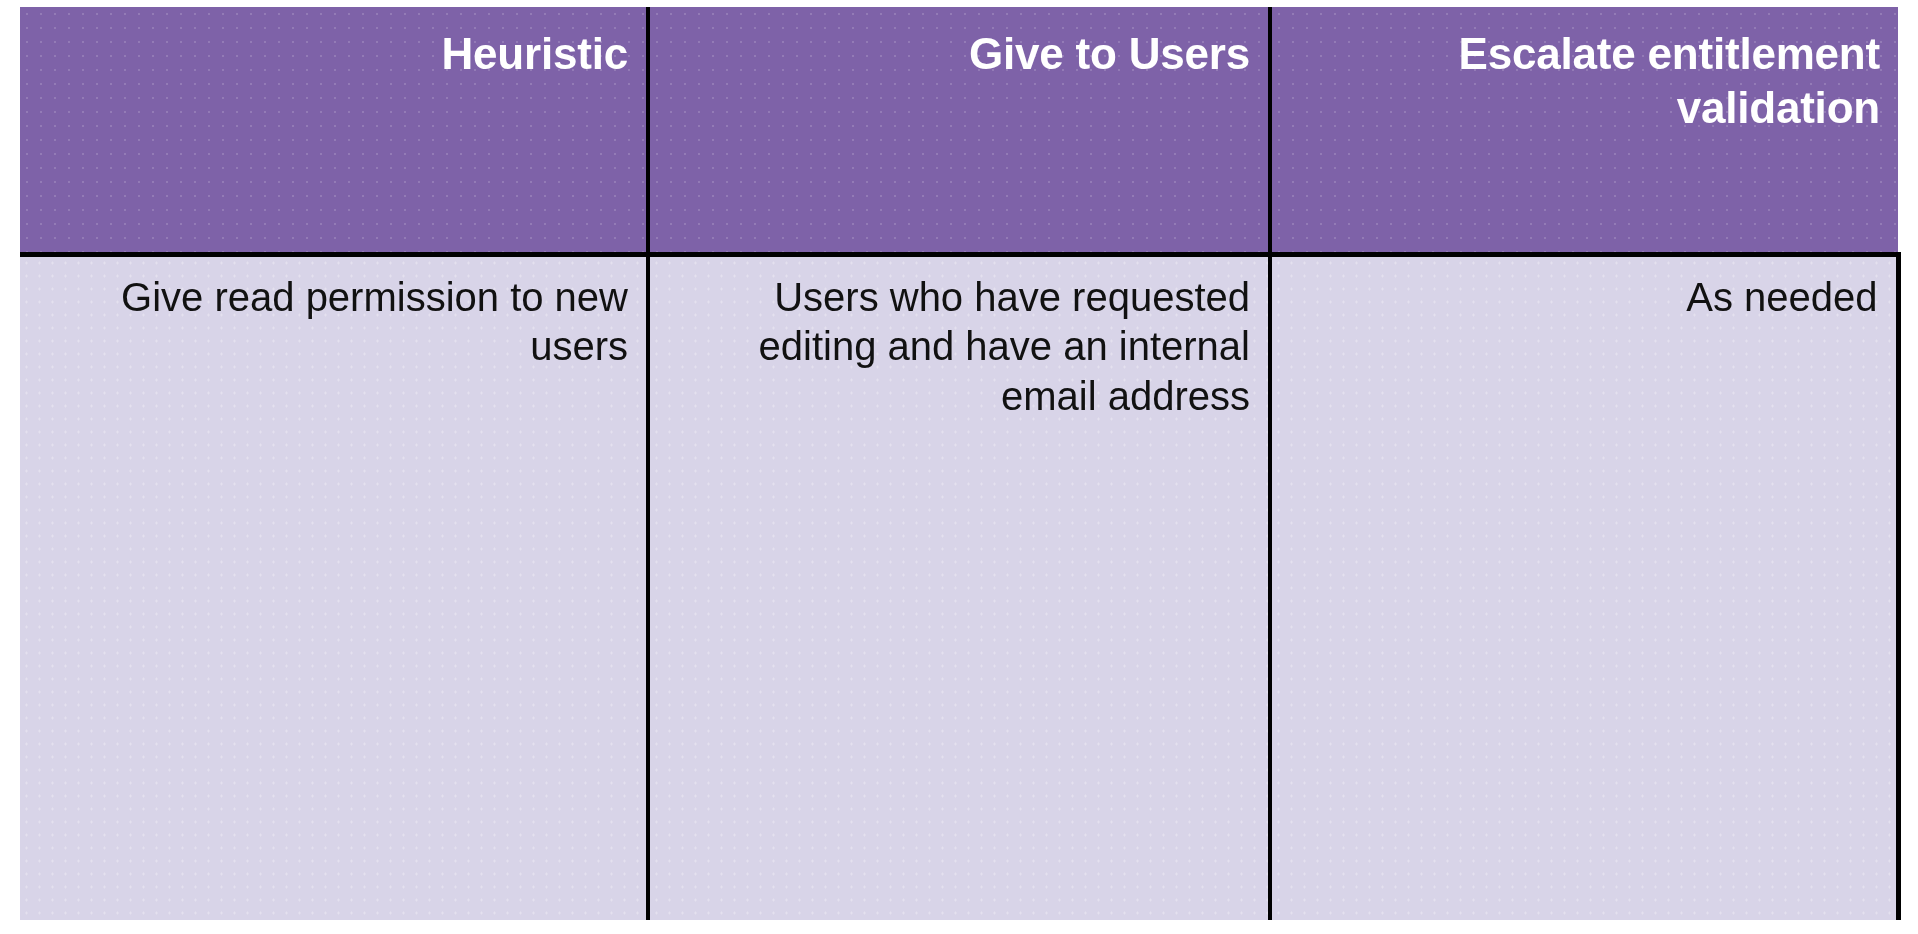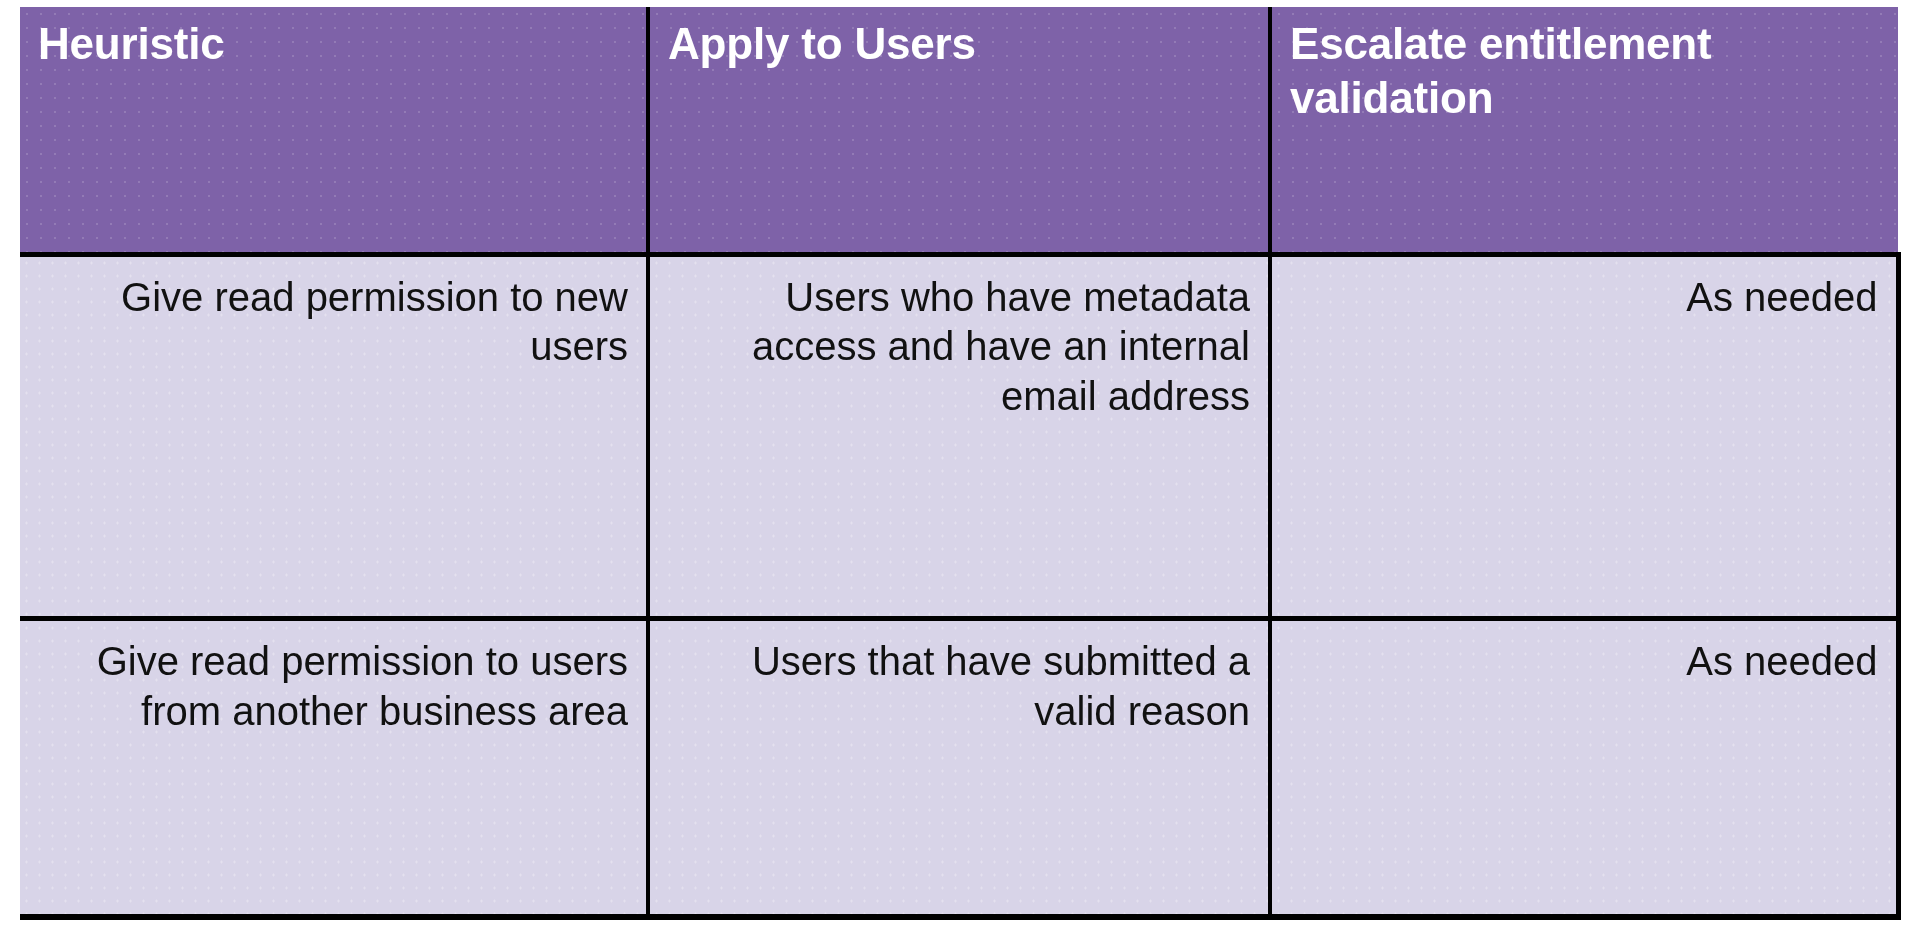--- a/index.html
+++ b/index.html
@@ -43,23 +43,23 @@
     background-color: #7e62a8;
     background-image:
       radial-gradient(rgba(255,255,255,0.16) 1.1px, transparent 1.2px);
     background-size: 14px 14px;
     color: #ffffff;
     font-family: "Liberation Sans", sans-serif;
     font-weight: bold;
     font-size: 44px;
     line-height: 1.22;
     letter-spacing: -0.2px;
-    text-align: left;
+    text-align: right;
     vertical-align: top;
-    padding: 10px 18px 10px 18px;
+    padding: 20px 18px 10px 18px;
     border: 0;
     border-right: 4px solid #000000;
   }
   th.header-cell.last {
     border-right: 0;
     margin-top: 32px;
   }
 
   tbody tr.data-row td {
     background-color: #d8d4e8;
@@ -104,45 +104,34 @@
       <col class="col-heuristic">
       <col class="col-apply">
       <col class="col-escalate">
     </colgroup>
     <thead>
       <tr>
         <th class="header-cell">
           <span class="cell-text">Heuristic</span>
         </th>
         <th class="header-cell">
-          <span class="cell-text">Apply to Users</span>
+          <span class="cell-text">Give to Users</span>
         </th>
         <th class="header-cell last">
           <span class="cell-text">Escalate entitlement validation</span>
         </th>
       </tr>
     </thead>
     <tbody>
       <tr class="data-row row-1">
         <td>
           <span class="cell-text">Give read permission to new users</span>
         </td>
         <td>
-          <span class="cell-text">Users who have metadata access and have an internal email address</span>
-        </td>
-        <td class="last">
-          <span class="cell-text">As needed</span>
-        </td>
-      </tr>
-      <tr class="data-row row-3 last-row">
-        <td>
-          <span class="cell-text">Give read permission to users from another business area</span>
-        </td>
-        <td>
-          <span class="cell-text">Users that have submitted a valid reason</span>
+          <span class="cell-text">Users who have requested editing and have an internal email address</span>
         </td>
         <td class="last">
           <span class="cell-text">As needed</span>
         </td>
       </tr>
     </tbody>
   </table>
 </div>
 
 </body></html>

